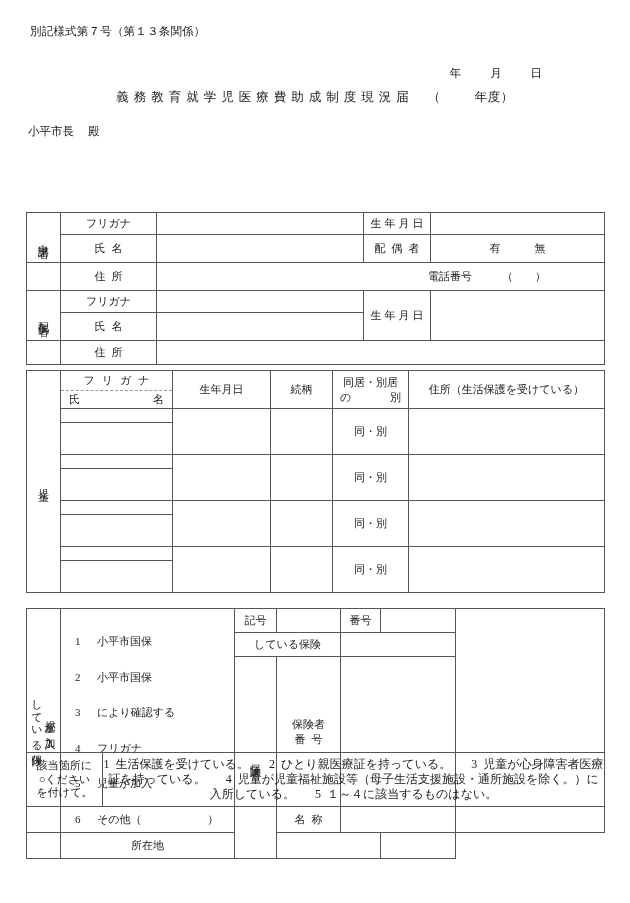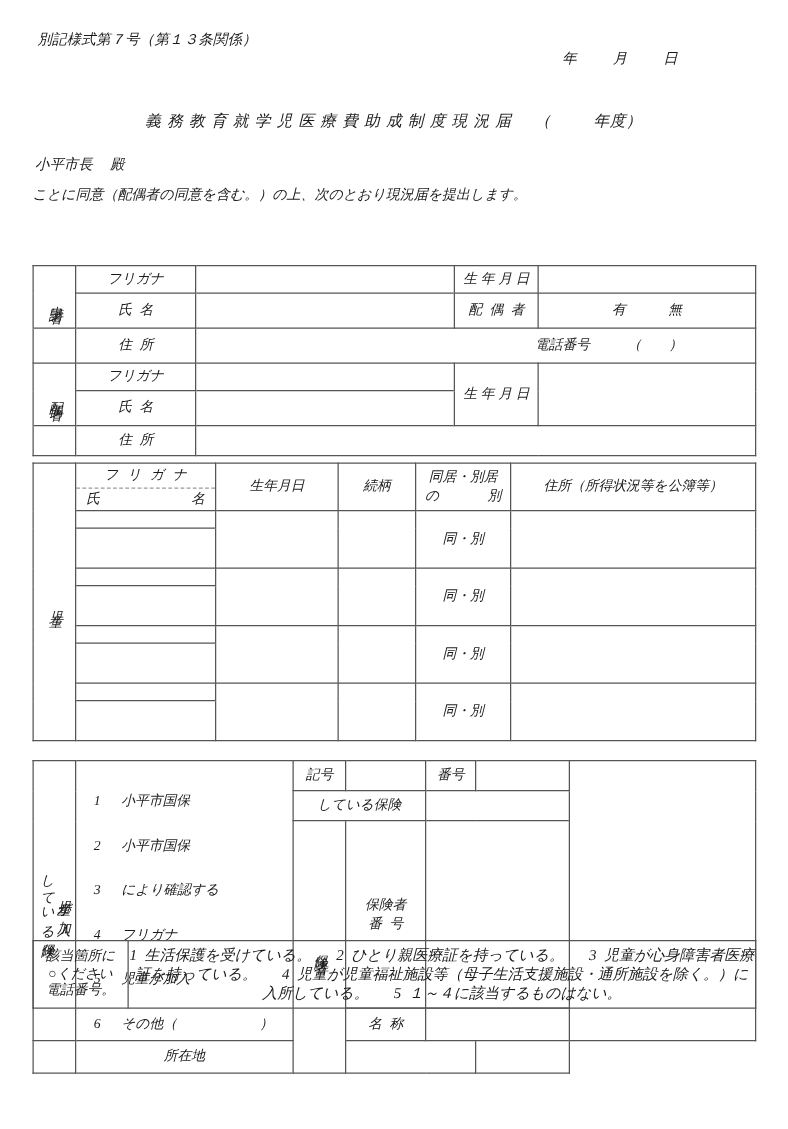--- a/index.html
+++ b/index.html
@@ -15,36 +15,35 @@
     color: #1a1a1a;
     font-size: 11px;
     overflow: hidden;
   }
 
   .page {
     position: relative;
     width: 570px;
     height: 903px;
     box-sizing: border-box;
-    font-style: italic;
   }
 
   
   .doc-no {
     position: absolute;
     left: 30px;
     top: 24px;
     font-size: 11.5px;
     letter-spacing: 0.2px;
     white-space: nowrap;
   }
   .date-line {
     position: absolute;
     right: 28px;
-    top: 39px;
+    top: 66px;
     font-size: 11.5px;
     white-space: nowrap;
   }
   .date-line span { margin-left: 26px; }
   .date-line span:first-child { margin-left: 0; }
 
   .doc-title {
     position: absolute;
     top: 89px;
     left: 0;
@@ -201,21 +200,20 @@
 
   <div class="doc-title">
     <span class="t-main">義務教育就学児医療費助成制度現況届</span><span class="t-year"><span>（</span><span class="gap"></span><span>年度）</span></span>
   </div>
 
   <div class="addressee">
     <span>小平市長</span><span class="hon">殿</span>
   </div>
 
   <div class="intro">
-    <p>ことに同意（配偶者の同意を含む。）の上、次のとおり現況届を提出します。</p>
   </div>
 
   <table class="tbl" id="t-applicant">
     <colgroup>
       <col style="width:34px">
       <col style="width:96px">
       <col style="width:207px">
       <col style="width:67px">
       <col style="width:174px">
     </colgroup>
@@ -299,21 +297,21 @@
         <td>続柄</td>
         <td>
           <span class="col2line">
             <span>同居・別居</span>
             <span class="l2">
               <span>の</span>
               <span>別</span>
             </span>
           </span>
         </td>
-        <td>住所（所得状況等を公簿等）</td>
+        <td>住所（生活保護を受けている）</td>
       </tr>
 
       <tr style="height:14px">
         <td class="dashed-bottom"></td>
         <td rowspan="2"></td>
         <td rowspan="2"></td>
         <td rowspan="2">同・別</td>
         <td rowspan="2"></td>
       </tr>
       <tr style="height:32px">
@@ -423,21 +421,21 @@
   <table class="tbl" id="t-notes">
     <colgroup>
       <col style="width:76px">
       <col style="width:502px">
     </colgroup>
     <tbody>
       <tr style="height:54px">
         <td class="notes-label">
           <div>該当箇所に</div>
           <div>○ください</div>
-          <div>電話番号。</div>
+          <div>を付けて。</div>
         </td>
         <td class="notes-body">
           <span><span class="num">1</span><span>生活保護を受けている。</span></span><span class="sep"></span><span><span class="num">2</span><span>ひとり親医療証を持っている。</span></span><span class="sep"></span><span><span class="num">3</span><span>児童が心身障害者医療証を持っている。</span></span><span class="sep"></span><span><span class="num">4</span><span>児童が児童福祉施設等（母子生活支援施設・通所施設を除く。）に入所している。</span></span><span class="sep"></span><span><span class="num">5</span><span>１～４に該当するものはない。</span></span>
         </td>
       </tr>
     </tbody>
   </table>
 
 </div>
 

